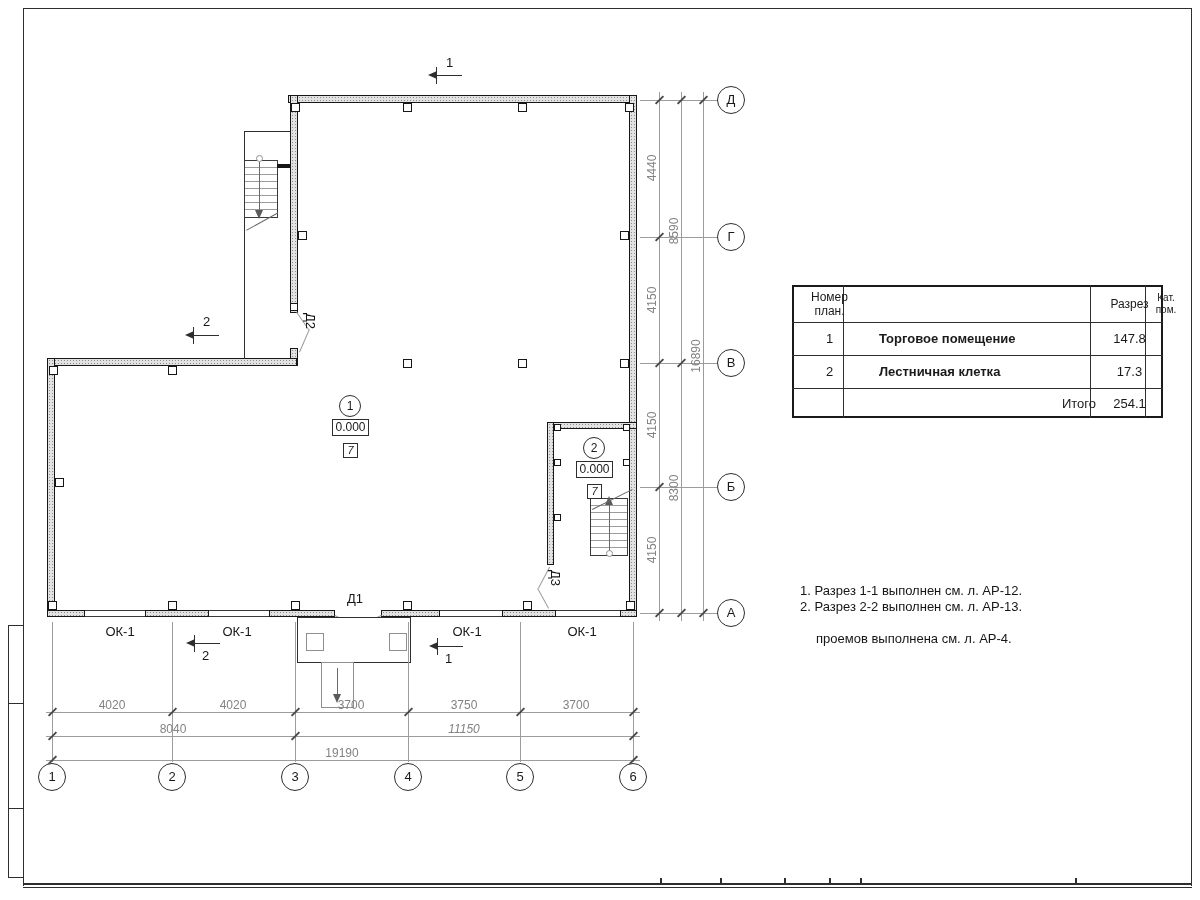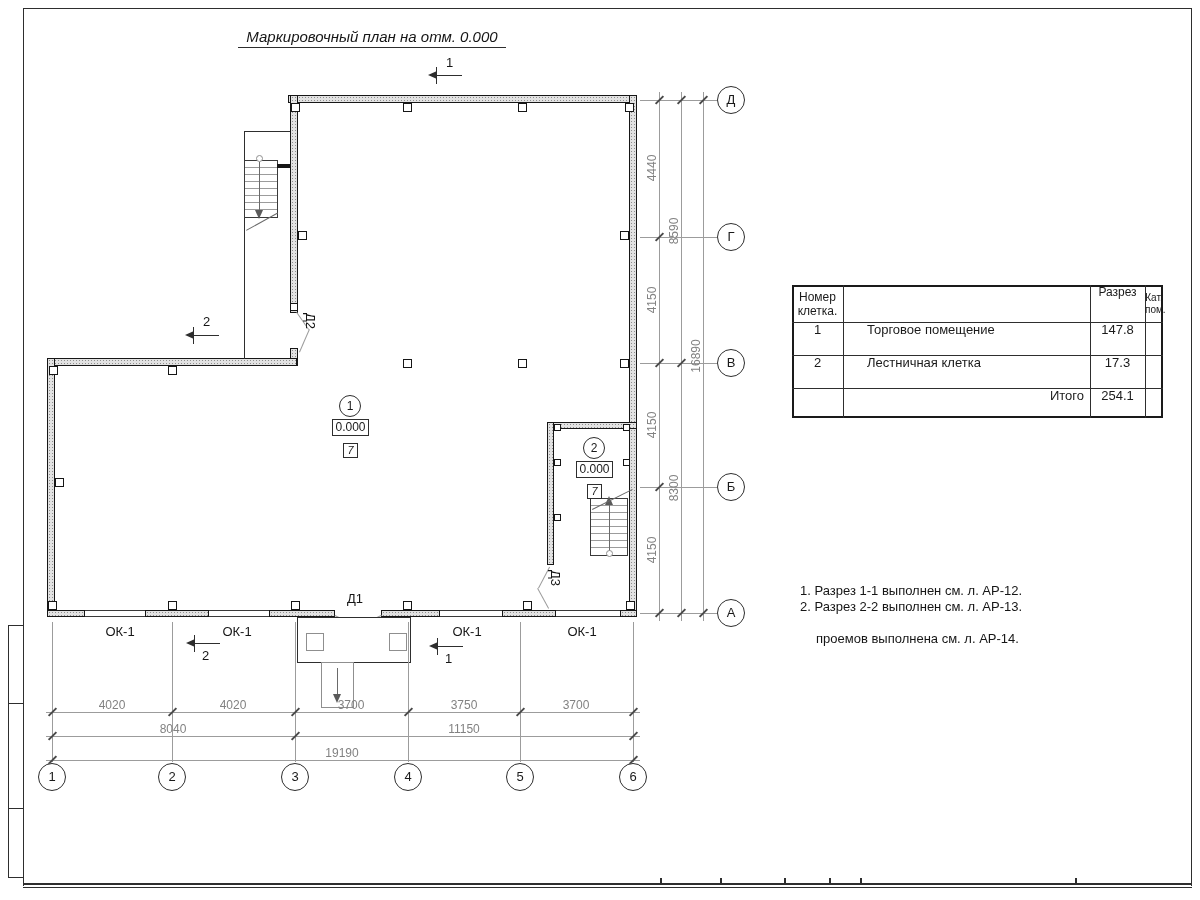--- a/index.html
+++ b/index.html
@@ -28,22 +28,22 @@
          border-bottom:1px solid #2e2e2e;padding-bottom:2px;white-space:nowrap;}
   .tri-left{position:absolute;width:0;height:0;border-top:4px solid transparent;
             border-bottom:4px solid transparent;border-right:9px solid #2e2e2e;}
   .tri-down{position:absolute;width:0;height:0;border-left:4px solid transparent;
             border-right:4px solid transparent;border-top:9px solid #5a5a5a;}
   .tri-up{position:absolute;width:0;height:0;border-left:4px solid transparent;
           border-right:4px solid transparent;border-bottom:9px solid #5a5a5a;}
   .rot{transform-origin:0 0;}
   .note{position:absolute;font-size:13px;color:#161616;white-space:nowrap;}
   .tcell{position:absolute;box-sizing:border-box;font-size:13px;display:flex;
-         justify-content:center;text-align:center;}
-  .tcell.left{justify-content:flex-start;padding-left:24px;}
+         align-items:center;justify-content:center;text-align:center;margin-left:12px;}
+  .tcell.left{justify-content:flex-start;padding-left:24px;font-weight:bold;}
   .tcell.right{justify-content:flex-end;padding-right:6px;}
   .small2{font-size:12px;line-height:14px;}
   .tiny2{font-size:10px;line-height:12px;}
   .ital{font-style:italic;}
 </style>
 </head>
 <body>
 
 <div id="sheet">
 
@@ -55,21 +55,20 @@
   <div class="abs" style="left:8px;top:625px;width:16px;height:253px;border:1px solid #2e2e2e;"></div>
   <div class="ln" style="left:8px;top:703px;width:16px;height:1px;"></div>
   <div class="ln" style="left:8px;top:808px;width:16px;height:1px;"></div>
   <div class="ln" style="left:660px;top:878px;width:2px;height:5px;"></div>
   <div class="ln" style="left:720px;top:878px;width:2px;height:5px;"></div>
   <div class="ln" style="left:784px;top:878px;width:2px;height:5px;"></div>
   <div class="ln" style="left:829px;top:878px;width:2px;height:5px;"></div>
   <div class="ln" style="left:860px;top:878px;width:2px;height:5px;"></div>
   <div class="ln" style="left:1075px;top:878px;width:2px;height:5px;"></div>
 
-  <div class="title" style="left:238px;top:28px;width:268px;">Маркировочный план на отм. 0.000</div>
 
   <div class="wall" style="left:288px;top:95px;width:349px;height:8px;"></div>
   <div class="wall" style="left:629px;top:95px;width:8px;height:522px;"></div>
   <div class="wall" style="left:290px;top:95px;width:8px;height:218px;"></div>
   <div class="wall" style="left:290px;top:348px;width:8px;height:18px;"></div>
   <div class="wall" style="left:47px;top:358px;width:250px;height:8px;"></div>
   <div class="wall" style="left:47px;top:358px;width:8px;height:259px;"></div>
 
   <div class="wall" style="left:47px;top:610px;width:38px;height:7px;"></div>
   <div class="wall" style="left:145px;top:610px;width:64px;height:7px;"></div>
@@ -241,55 +240,55 @@
   <div class="tick" style="left:290px;top:735px;"></div>
   <div class="tick" style="left:628px;top:735px;"></div>
   <div class="tick" style="left:47px;top:759px;"></div>
   <div class="tick" style="left:628px;top:759px;"></div>
   <div class="dimtxt" style="left:82px;top:698px;width:60px;">4020</div>
   <div class="dimtxt" style="left:203px;top:698px;width:60px;">4020</div>
   <div class="dimtxt" style="left:321px;top:698px;width:60px;">3700</div>
   <div class="dimtxt" style="left:434px;top:698px;width:60px;">3750</div>
   <div class="dimtxt" style="left:546px;top:698px;width:60px;">3700</div>
   <div class="dimtxt" style="left:143px;top:722px;width:60px;">8040</div>
-  <div class="dimtxt" style="left:434px;top:722px;width:60px;">11150</div>
+  <div class="dimtxt" style="left:434px;top:722px;width:60px;font-style:italic;">11150</div>
   <div class="dimtxt" style="left:312px;top:746px;width:60px;">19190</div>
   <div class="circle axis-circle" style="left:38px;top:763px;">1</div>
   <div class="circle axis-circle" style="left:158px;top:763px;">2</div>
   <div class="circle axis-circle" style="left:281px;top:763px;">3</div>
   <div class="circle axis-circle" style="left:394px;top:763px;">4</div>
   <div class="circle axis-circle" style="left:506px;top:763px;">5</div>
   <div class="circle axis-circle" style="left:619px;top:763px;">6</div>
 
   <div class="abs" style="left:792px;top:285px;width:371px;height:133px;border:2px solid #1a1a1a;"></div>
   <div class="ln" style="left:843px;top:285px;width:1px;height:133px;"></div>
   <div class="ln" style="left:1090px;top:285px;width:1px;height:133px;"></div>
   <div class="ln" style="left:1145px;top:285px;width:1px;height:133px;"></div>
   <div class="ln" style="left:792px;top:322px;width:371px;height:1px;"></div>
   <div class="ln" style="left:792px;top:355px;width:371px;height:1px;"></div>
   <div class="ln" style="left:792px;top:388px;width:371px;height:1px;"></div>
 
   <div class="tcell small2" style="left:792px;top:285px;width:51px;height:37px;flex-direction:column;">
     <span>Номер</span>
-      <span>клетка.</span>
+      <span>план.</span>
   </div>
   <div class="tcell small2" style="left:1090px;top:285px;width:55px;height:37px;">Разрез</div>
   <div class="tcell tiny2" style="left:1145px;top:285px;width:18px;height:37px;flex-direction:column;">
     <span>Кат.</span>
       <span>пом.</span>
   </div>
 
   <div class="tcell" style="left:792px;top:322px;width:51px;height:33px;">1</div>
   <div class="tcell left" style="left:843px;top:322px;width:247px;height:33px;">Торговое помещение</div>
   <div class="tcell" style="left:1090px;top:322px;width:55px;height:33px;">147.8</div>
 
   <div class="tcell" style="left:792px;top:355px;width:51px;height:33px;">2</div>
   <div class="tcell left" style="left:843px;top:355px;width:247px;height:33px;">Лестничная клетка</div>
   <div class="tcell" style="left:1090px;top:355px;width:55px;height:33px;">17.3</div>
 
   <div class="tcell right" style="left:843px;top:388px;width:247px;height:30px;">Итого</div>
   <div class="tcell" style="left:1090px;top:388px;width:55px;height:30px;">254.1</div>
 
   <div class="note" style="left:800px;top:583px;">1. Разрез 1-1 выполнен см. л. АР-12.</div>
   <div class="note" style="left:800px;top:599px;">2. Разрез 2-2 выполнен см. л. АР-13.</div>
-  <div class="note" style="left:816px;top:631px;">проемов выполнена см. л. АР-14.</div>
+  <div class="note" style="left:816px;top:631px;">проемов выполнена см. л. АР-4.</div>
 
 </div>
 
 </body></html>

